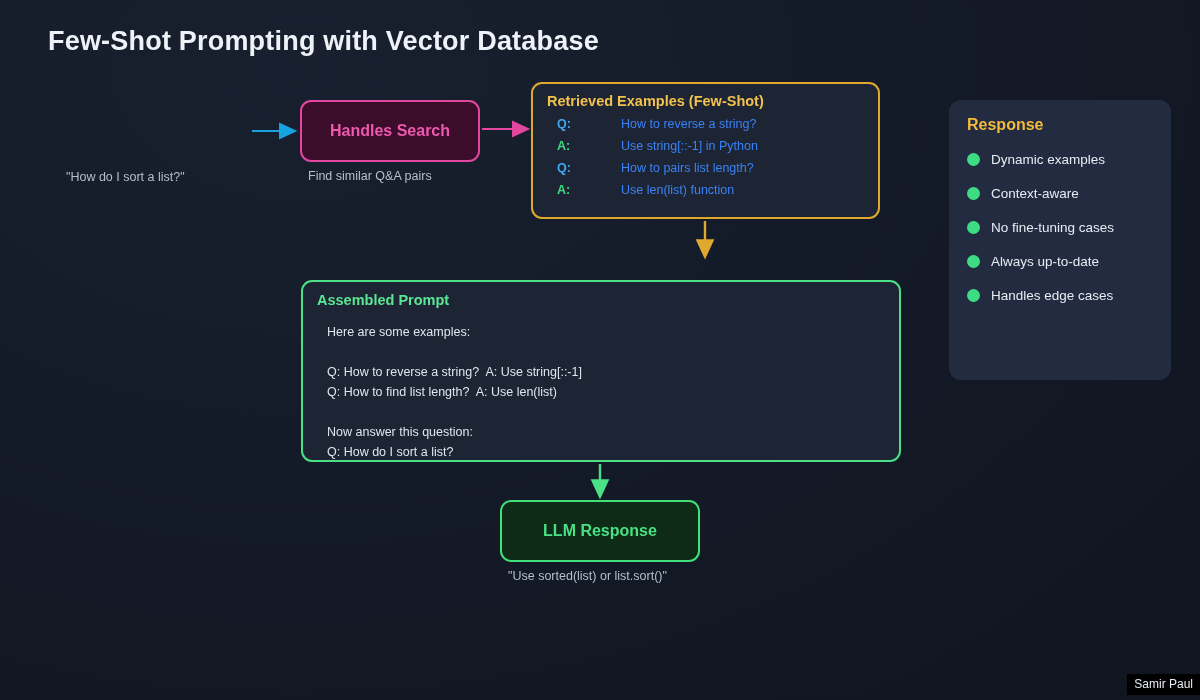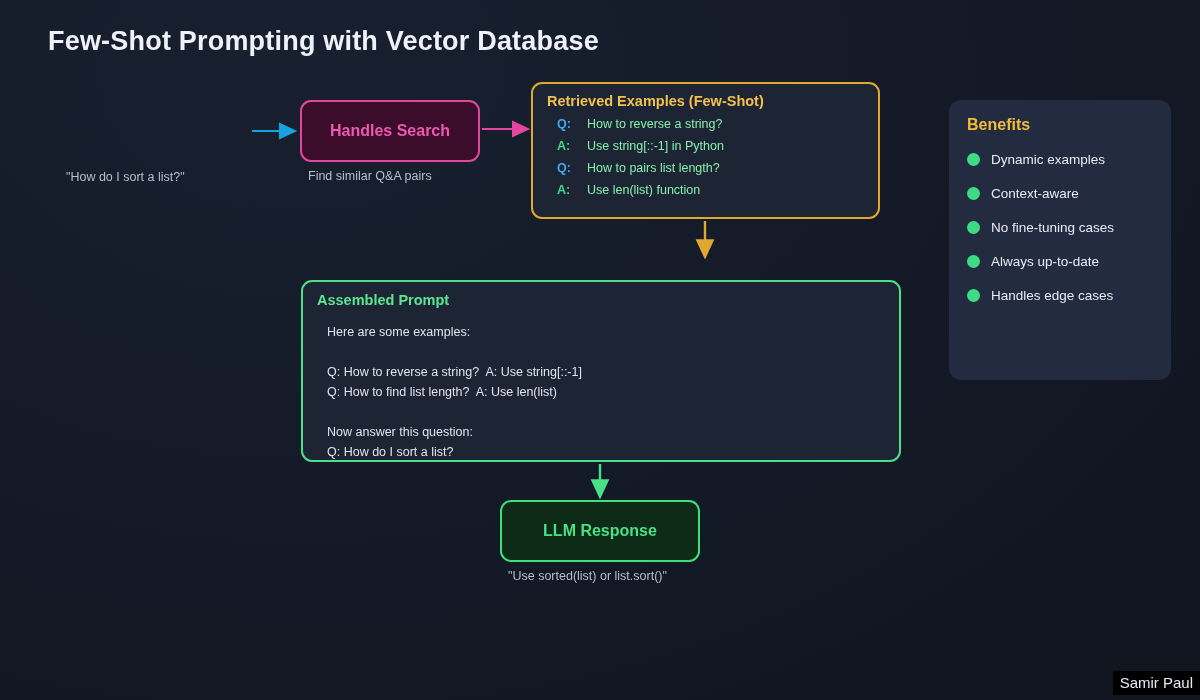--- a/index.html
+++ b/index.html
@@ -83,21 +83,21 @@
     position: absolute; left: 24px; top: 33px;
     display: flex; flex-direction: column; gap: 0;
   }
   .qa-row {
     display: flex; align-items: baseline;
     height: 22px; font-size: 12.5px;
   }
   .qa-tag { width: 30px; font-weight: bold; flex: 0 0 30px; }
   .qa-tag.q { color: #3fa9f5; }
   .qa-tag.a { color: #3ddc84; }
-  .qa-text { color: #86efac; white-space: nowrap; }
+  .qa-text { color: #3b82f6; white-space: nowrap; margin-left: 34px; }
 
   #panel-assembled {
     left: 301px; top: 280px; width: 600px; height: 182px;
     border-color: #4be085;
   }
   #panel-assembled .panel-title { color: #5ae693; left: 14px; top: 10px; }
   #assembled-body {
     position: absolute; left: 24px; top: 40px;
     font-size: 12.5px; color: #dfe5ee; line-height: 20px;
     white-space: pre;
@@ -124,21 +124,21 @@
   }
   .benefit-label { font-size: 13.5px; color: #e7ecf4; white-space: nowrap; }
 
   
   #connectors { position: absolute; left: 0; top: 0; width: 1200px; height: 700px; }
 
   
   #watermark {
     position: absolute; right: 0px; bottom: 5px;
     background: #000; color: #e8ecf2;
-    font-size: 15px; padding: 3px 7px 4px 7px;
+    font-size: 12px; padding: 3px 7px 4px 7px;
     white-space: nowrap;
   }
 </style>
 </head>
 <body>
 
 <div id="stage">
 
   <div id="page-title">Few-Shot Prompting with Vector Database</div>
 
@@ -203,21 +203,21 @@
 Now answer this question:
 Q: How do I sort a list?</div>
   </div>
 
   <div class="node" id="node-llm-response">
     <span class="label">LLM Response</span>
   </div>
   <div class="caption" id="caption-llm-response">"Use sorted(list) or list.sort()"</div>
 
   <div id="panel-benefits">
-    <div id="benefits-title">Benefits</div>
+    <div id="benefits-title">Response</div>
     <div id="benefits-list">
         <div class="benefit-item">
           <span class="benefit-dot" style="background: rgb(61, 220, 132);"></span>
           <span class="benefit-label">Dynamic examples</span>
         </div>
         <div class="benefit-item">
           <span class="benefit-dot" style="background: rgb(61, 220, 132);"></span>
           <span class="benefit-label">Context-aware</span>
         </div>
         <div class="benefit-item">

